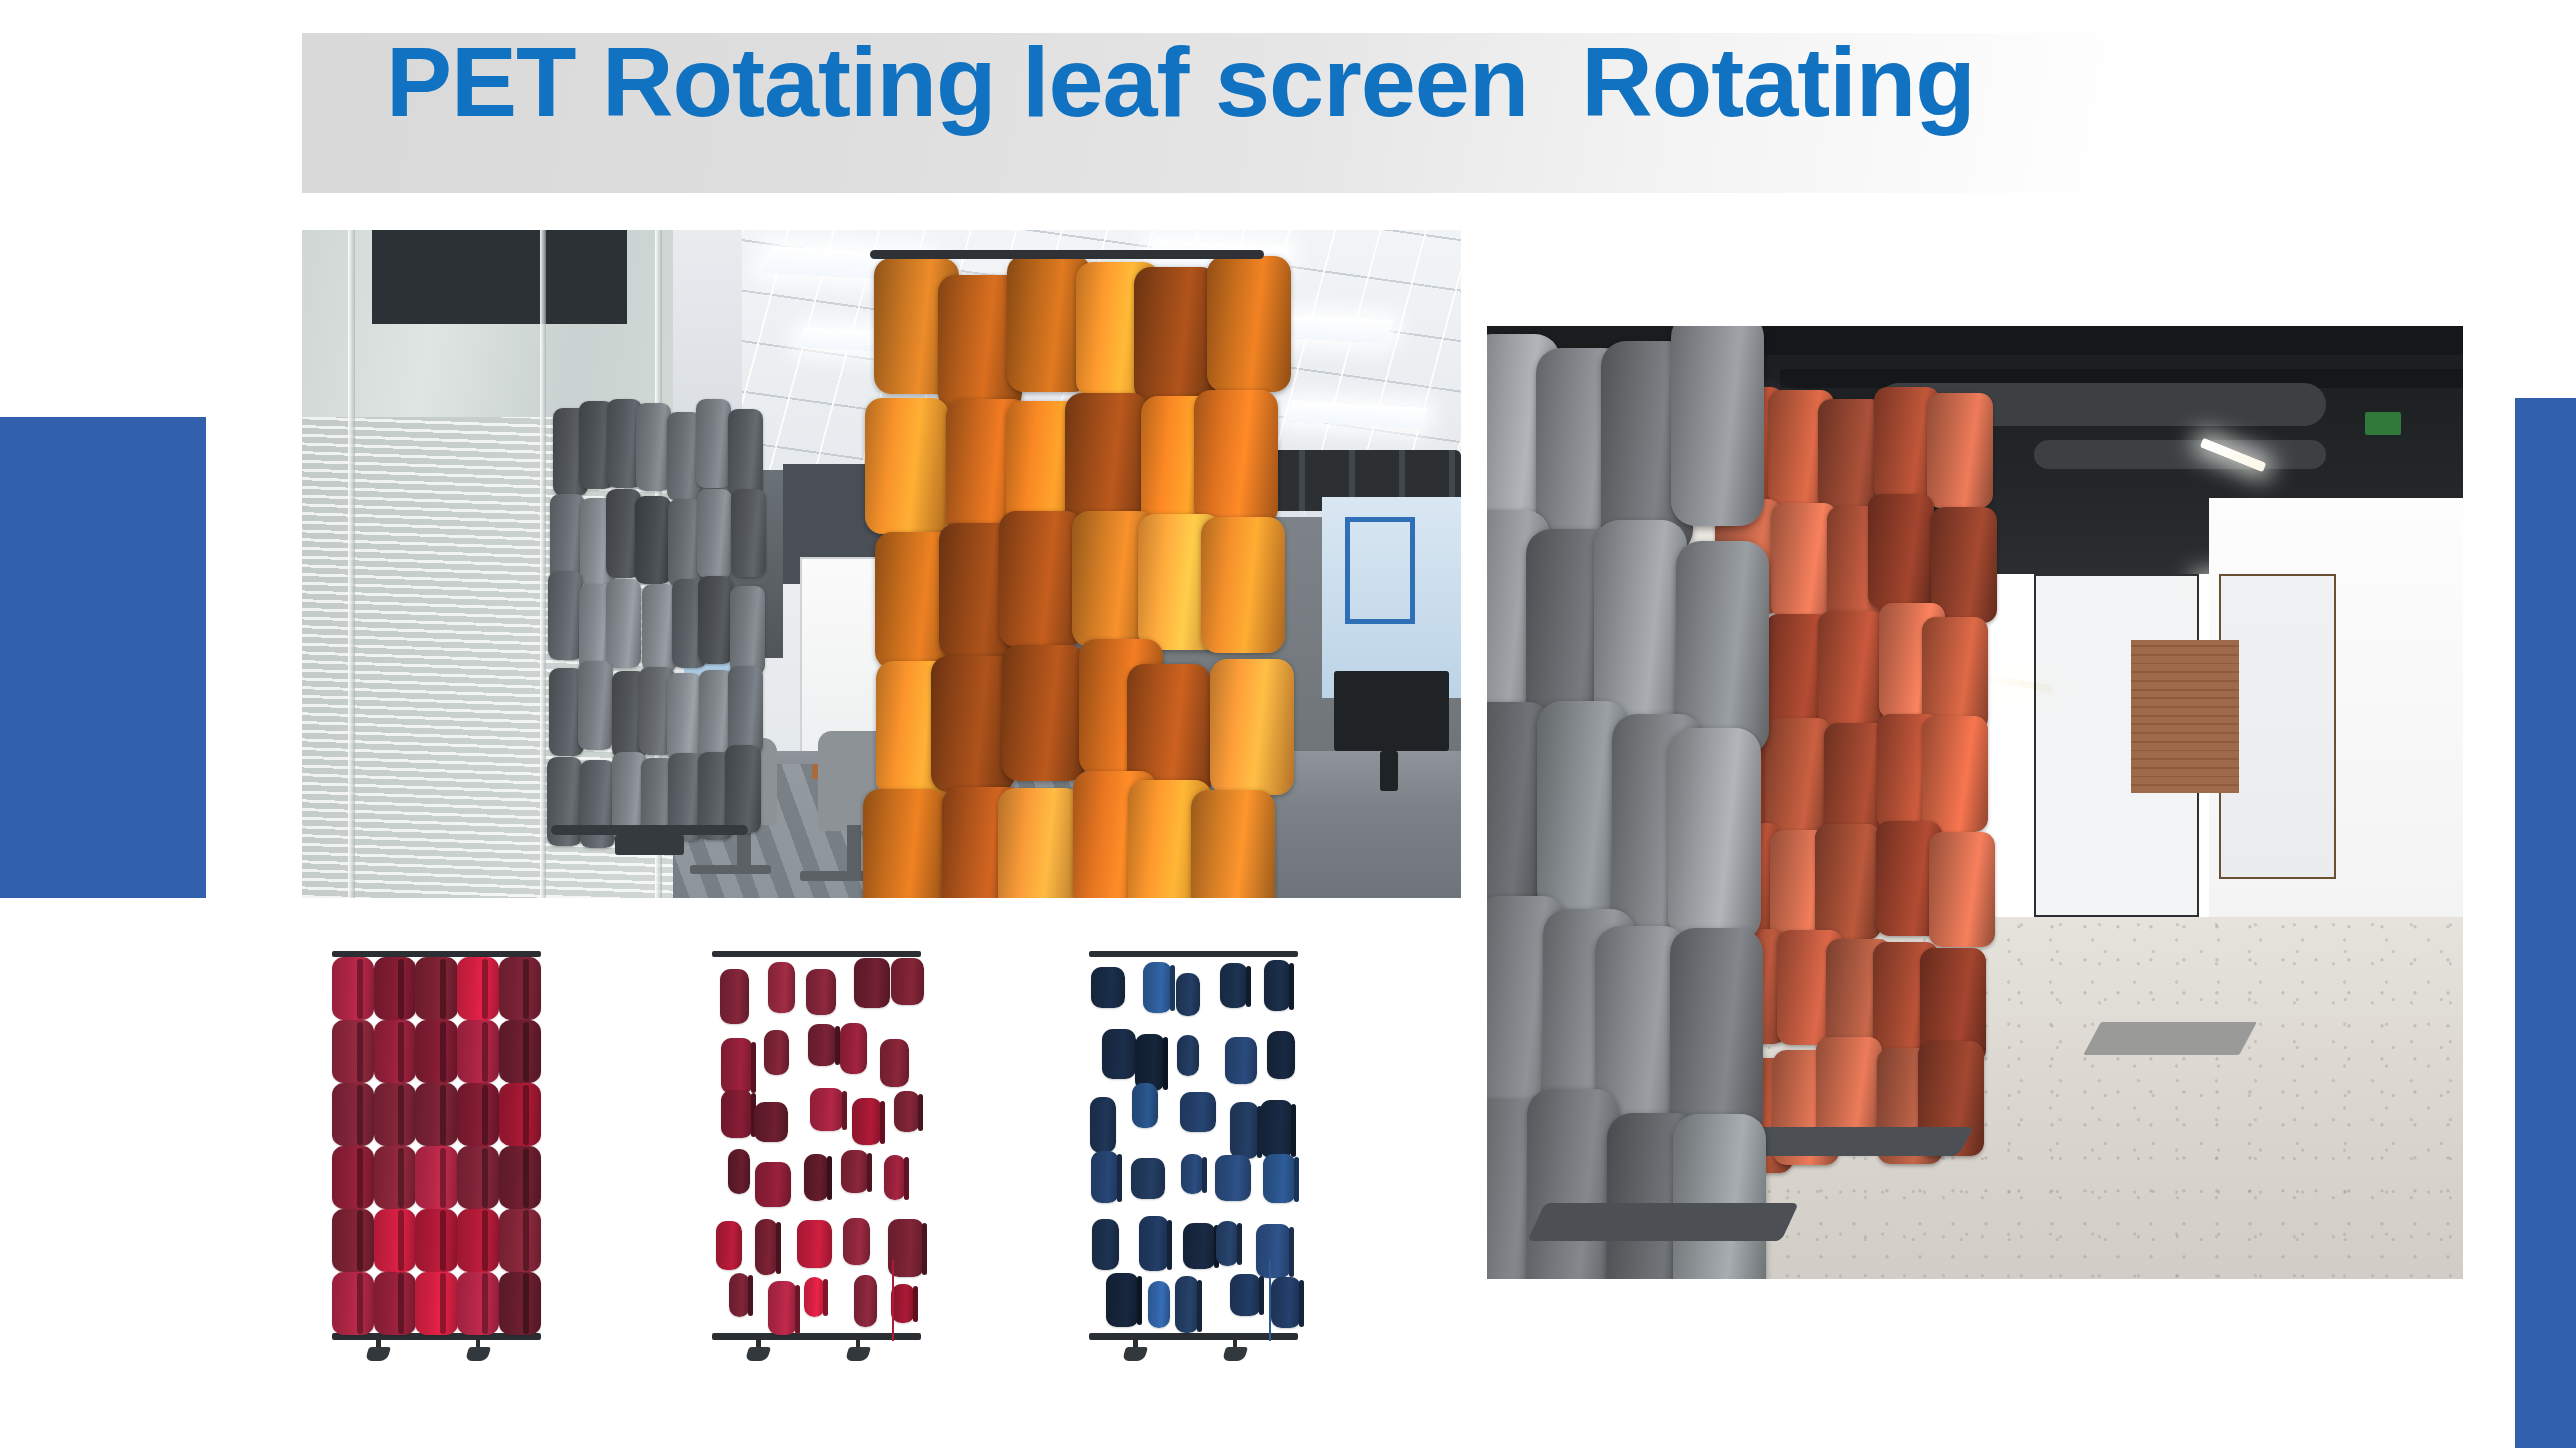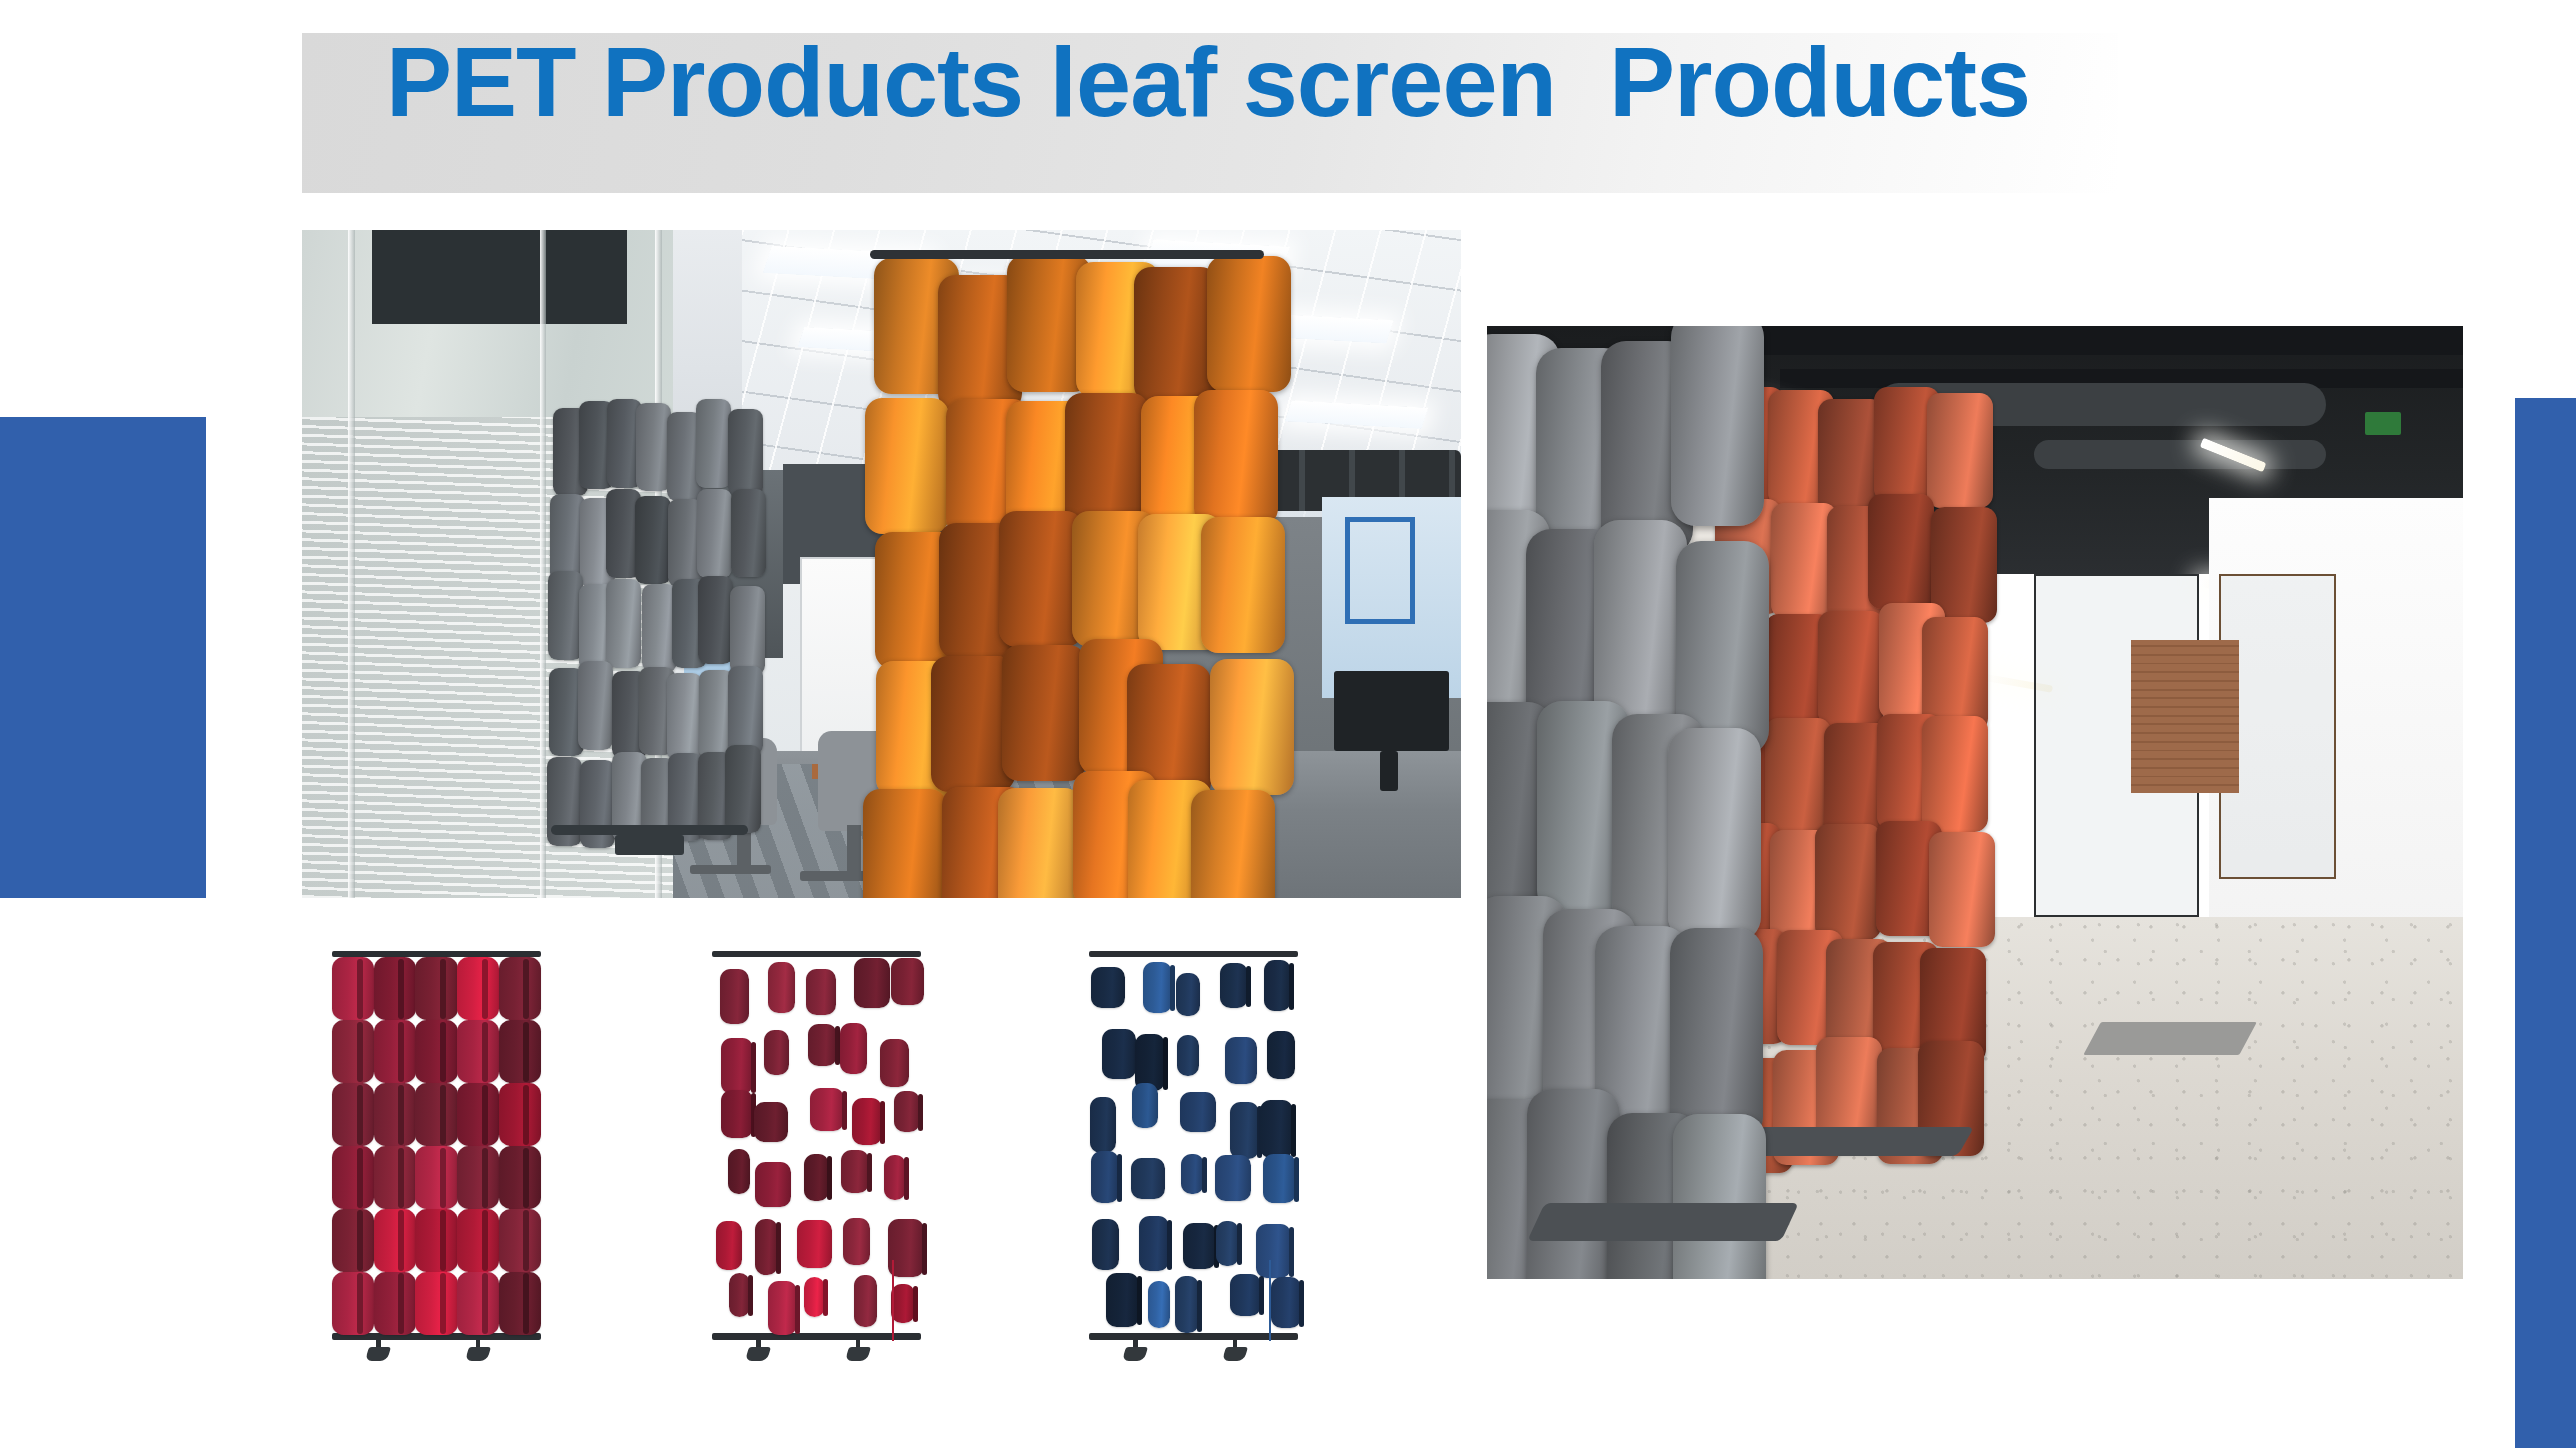--- a/index.html
+++ b/index.html
@@ -287,21 +287,21 @@
   }
 </style>
 </head>
 <body>
 
 <div id="accent-left" class="accent-bar"></div>
 
 <div id="accent-right" class="accent-bar"></div>
 
 <div id="title-banner"></div>
-<div id="title-text">PET Products leaf screen  Products</div>
+<div id="title-text">PET Rotating leaf screen  Rotating</div>
 
 <div class="photo" id="photo-office-orange">
   <div class="p1-ceiling"></div>
   <div class="p1-ceil-grid"></div>
 
   <div class="p1-light" style="left:40%; top:3%; width:14%; height:4%;"></div>
   <div class="p1-light" style="left:57%; top:9%; width:13%; height:4%;"></div>
   <div class="p1-light" style="left:73%; top:2%; width:12%; height:4%;"></div>
   <div class="p1-light" style="left:83%; top:13%; width:11%; height:3.5%;"></div>
   <div class="p1-light" style="left:64%; top:20%; width:13%; height:3.5%;"></div>

